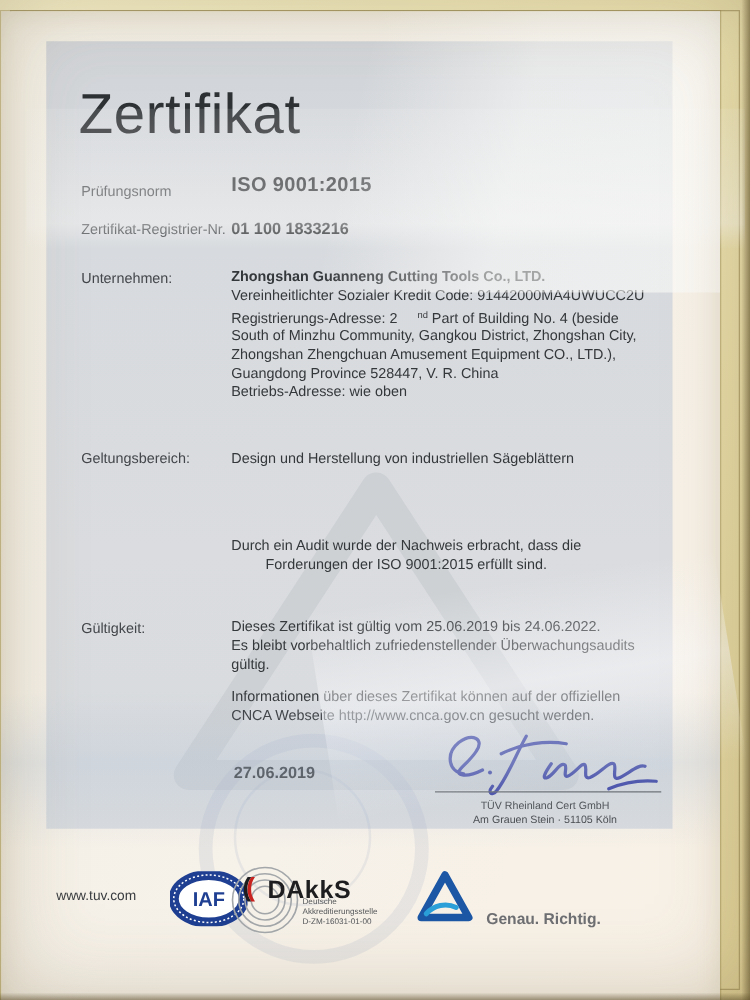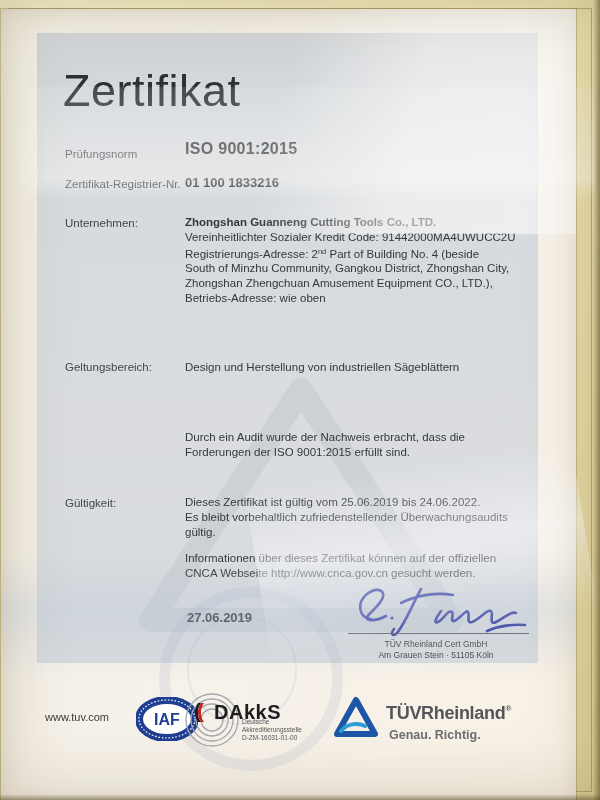--- a/index.html
+++ b/index.html
@@ -37,21 +37,21 @@
   .blue-tint{position:absolute;left:0;top:545px;width:100%;height:125px;pointer-events:none;
     background:linear-gradient(180deg,rgba(187,200,216,0) 0%,rgba(187,200,216,.32) 45%,rgba(187,200,216,0) 100%);}
 
   .abs{position:absolute;white-space:nowrap;}
   .title{left:62px;top:56px;font-size:45px;color:#2e3134;letter-spacing:.5px;}
   .lbl{font-size:11.5px;color:#43464a;}
   .val-big{left:184px;top:131px;font-size:16px;font-weight:bold;color:#2e3134;letter-spacing:.3px;}
   .val-reg{left:184px;top:166px;font-size:13px;font-weight:bold;color:#2e3134;}
   .body-txt{font-size:11.5px;color:#35383b;line-height:14.8px;}
   .bold{font-weight:bold;}
-  sup.nd{font-size:7.5px;vertical-align:4px;}
+  sup.nd{font-size:7.5px;vertical-align:4px;margin-left:16px;}
 
   .date{left:186px;top:601px;font-size:13px;font-weight:bold;color:#3a3d40;}
   .sig-svg{left:336px;top:570px;width:205px;height:62px;}
   .sig-line{left:347px;top:624px;width:181px;height:1px;background:#5a5d60;}
   .issuer{left:332px;top:630px;width:206px;text-align:center;font-size:8.5px;
     line-height:10.5px;color:#3c3f42;white-space:normal;}
 
   .website{left:44px;top:702px;font-size:11px;color:#393c3f;}
   .iaf{left:135px;top:688px;width:62px;height:44px;}
   .dakks-arcs{left:182px;top:682px;width:58px;height:58px;}
@@ -86,27 +86,28 @@
     <div class="abs lbl" style="left:64px;top:169px;">Zertifikat-Registrier-Nr.</div>
     <div class="abs val-reg">01 100 1833216</div>
 
     <div class="abs lbl" style="left:64px;top:208px;">Unternehmen:</div>
     <div class="abs body-txt" style="left:184px;top:206px;">
       <div class="bold">Zhongshan Guanneng Cutting Tools Co., LTD.</div>
       <div>Vereinheitlichter Sozialer Kredit Code: 91442000MA4UWUCC2U</div>
       <div><span>Registrierungs-Adresse: 2</span><sup class="nd">nd</sup><span> Part of Building No. 4 (beside</span></div>
       <div>South of Minzhu Community, Gangkou District, Zhongshan City,</div>
       <div>Zhongshan Zhengchuan Amusement Equipment CO., LTD.),</div>
+      <div>Guangdong Province 528447, V. R. China</div>
       <div>Betriebs-Adresse: wie oben</div>
     </div>
 
     <div class="abs lbl" style="left:64px;top:352px;">Geltungsbereich:</div>
     <div class="abs body-txt" style="left:184px;top:351px;">Design und Herstellung von industriellen Sägeblättern</div>
 
-    <div class="abs body-txt" style="left:184px;top:421px;">
+    <div class="abs body-txt" style="left:184px;top:421px;text-align:center;">
       <div>Durch ein Audit wurde der Nachweis erbracht, dass die</div>
       <div>Forderungen der ISO 9001:2015 erfüllt sind.</div>
     </div>
 
     <div class="abs lbl" style="left:64px;top:488px;">Gültigkeit:</div>
     <div class="abs body-txt" style="left:184px;top:486px;">
       <div>Dieses Zertifikat ist gültig vom 25.06.2019 bis 24.06.2022.</div>
       <div>Es bleibt vorbehaltlich zufriedenstellender Überwachungsaudits</div>
       <div>gültig.</div>
     </div>
@@ -154,21 +155,20 @@
     <div class="abs dakks-sub">
       <div>Deutsche</div>
       <div>Akkreditierungsstelle</div>
       <div>D-ZM-16031-01-00</div>
     </div>
 
     <svg class="abs tuv-tri" viewBox="0 0 48 45">
       <path d="M24 5 L43 39 L5 39 Z" fill="none" stroke="#1c57a5" stroke-width="6" stroke-linejoin="round"></path>
       <path d="M9 36 C15 29 25 27 33 31" fill="none" stroke="#2a9fd8" stroke-width="4" stroke-linecap="round"></path>
     </svg>
-    <div class="abs tuv-brand"><span>TÜVRheinland</span><span class="tuv-reg">®</span></div>
     <div class="abs tuv-tagline">Genau. Richtig.</div>
 
     <div class="glare-band"></div>
     <div class="glare-top"></div>
     <div class="glare-mid"></div>
     <div class="blue-tint"></div>
   </div>
 
   <div class="frame-edge-right"></div>
   <div class="frame-edge-bottom"></div>

